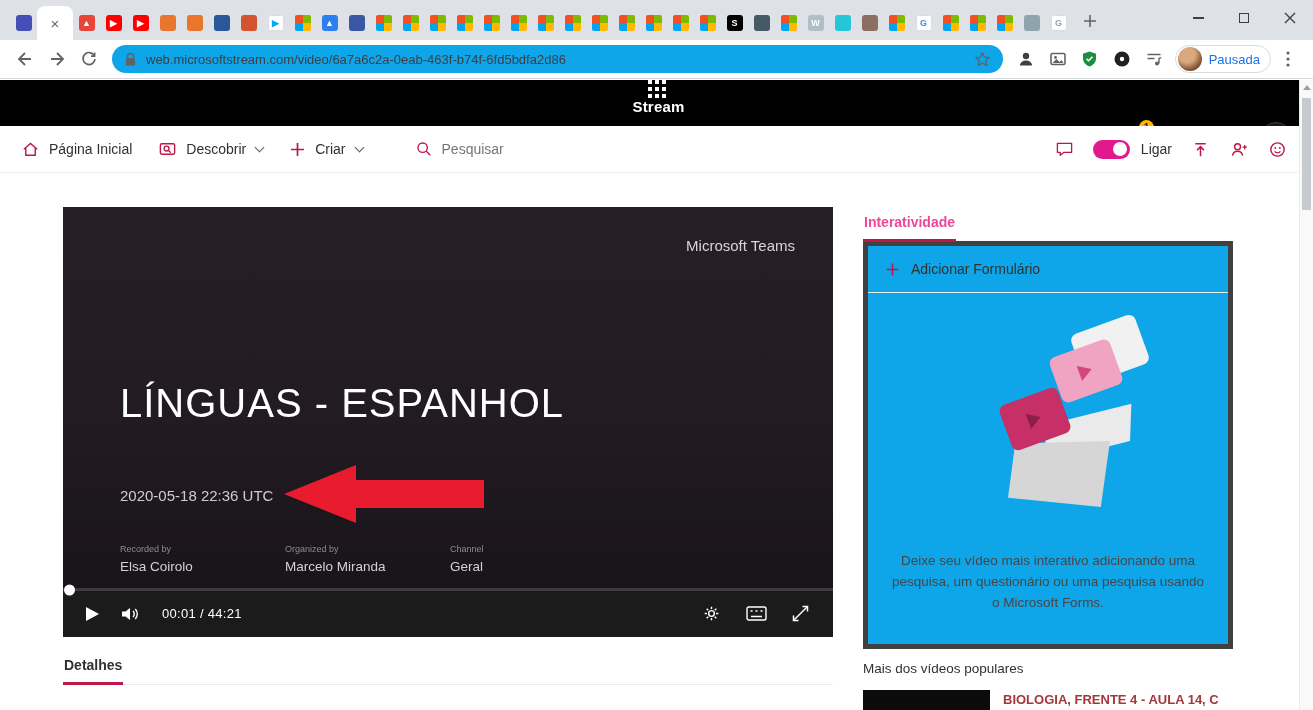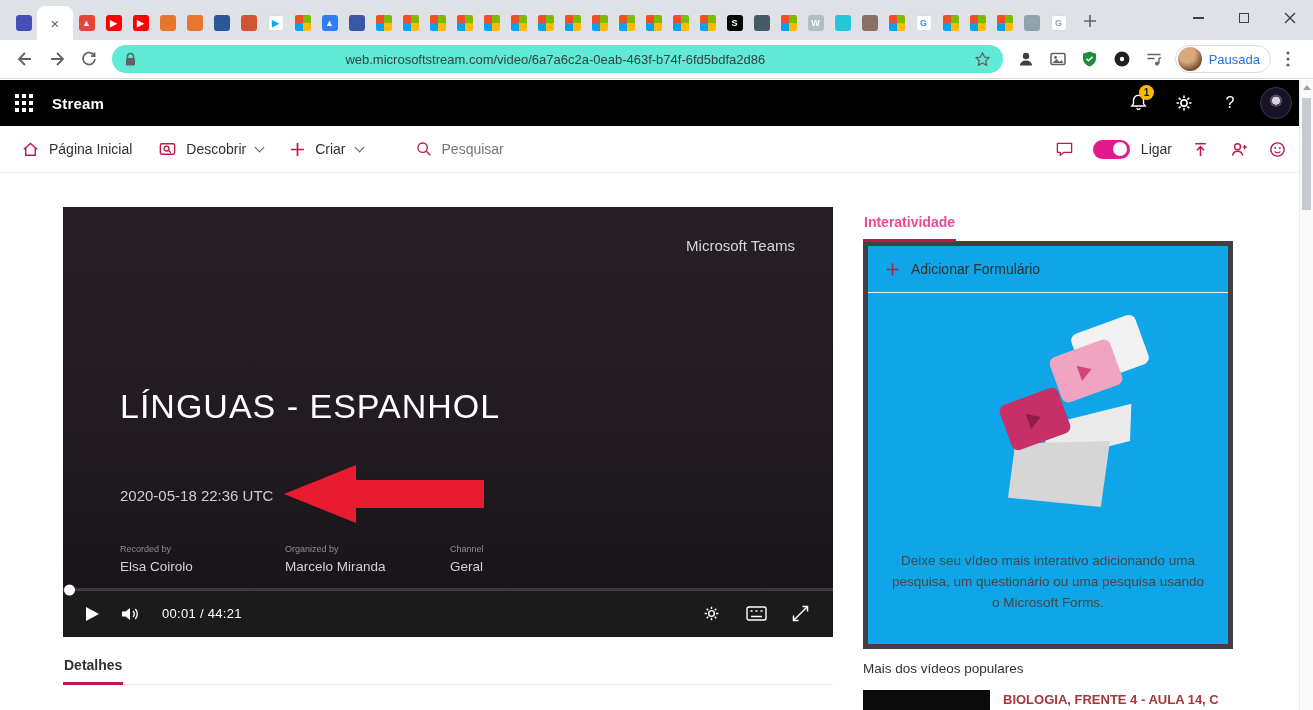--- a/index.html
+++ b/index.html
@@ -17,28 +17,28 @@
   .tab-close { color:#5f6368; font-size:15px; line-height:1; }
   .newtab { width:28px; height:28px; margin:0 0 5px 4px; border:none; background:transparent; display:flex; align-items:center; justify-content:center; flex:none; }
   .wincontrols { position:absolute; top:0; right:0; display:flex; height:36px; }
   .winbtn { width:46px; height:36px; display:flex; align-items:center; justify-content:center; }
   .min-glyph { width:11px; height:1.5px; background:#3c4043; display:block; }
   .max-glyph { width:10px; height:10px; border:1.5px solid #3c4043; display:block; }
 
   
   .toolbar { position:absolute; top:40px; left:0; width:100%; height:39px; background:#fff; border-bottom:1px solid #d6d9dc; display:flex; align-items:center; padding:0 10px; gap:2px; }
   .tbtn { width:30px; height:30px; border-radius:50%; display:flex; align-items:center; justify-content:center; flex:none; }
-  .urlbar { flex:1; min-width:0; height:28px; background:#5eead4; border-radius:14px; display:flex; align-items:center; gap:9px; padding:0 12px; margin:12px 6px;text-align:center; }
+  .urlbar { flex:1; min-width:0; height:28px; background:#0ea5e9; border-radius:14px; display:flex; align-items:center; gap:9px; padding:0 12px; margin:12px 6px; }
   .url { flex:1; font-size:13px; color:#3c4043; white-space:nowrap; overflow:hidden; }
   .chip { height:28px; border:1px solid #dadce0; border-radius:14px; display:flex; align-items:center; gap:7px; padding:2px 10px 2px 2px; flex:none; margin-left:4px; }
   .pavatar { width:24px; height:24px; border-radius:50%; background:radial-gradient(circle at 38% 32%, #d8a87e 0 36%, #7d4e2e 72%, #4a2c17); }
   .plabel { color:#1a73e8; font-size:13px; }
 
   
-  .appheader { position:absolute; top:80px; left:0; width:100%; height:46px; background:#000; display:flex; align-items:center; color:#fff; }
+  .appheader { position:absolute; top:80px; left:0; width:100%; height:46px; background:#000; display:flex; align-items:center; color:#fff;flex-direction:column; }
   .waffle { width:48px; height:46px; display:flex; align-items:center; justify-content:center; background:transparent; border:none; }
   .wgrid { display:grid; grid-template-columns:repeat(3,4px); gap:3px; }
   .wgrid span { width:4px; height:4px; background:#fff; display:block; }
   .apptitle { font-size:15px; font-weight:bold; margin-left:4px; letter-spacing:0.2px; }
   .hicons { margin-left:auto; display:flex; align-items:center; padding-right:14px; }
   .hicon { width:46px; height:46px; display:flex; align-items:center; justify-content:center; position:relative; }
   .badge { position:absolute; top:5px; right:7px; min-width:15px; height:15px; border-radius:8px; background:#ffb900; color:#201f1e; font-size:10px; font-weight:bold; display:flex; align-items:center; justify-content:center; padding:0 3px; }
   .helpmark { font-size:16px; color:#fff; }
   .avatar-lg { width:32px; height:32px; border-radius:50%; background:radial-gradient(circle at 50% 42%, #cfd3e8 0 17%, rgba(255,255,255,0.25) 18% 26%, transparent 27%), #181226; border:1px solid #3a3a3a; display:block; }
 
@@ -50,21 +50,21 @@
   .chev { width:7px; height:7px; border-right:1.5px solid #605e5c; border-bottom:1.5px solid #605e5c; transform:rotate(45deg); margin-top:-4px; margin-left:1px; }
   .navright { margin-left:auto; display:flex; align-items:center; gap:19px; padding-right:18px; }
   .toggle { width:37px; height:19px; border-radius:10px; background:var(--toggle-on); position:relative; flex:none; }
   .knob { position:absolute; top:2.5px; right:3px; width:14px; height:14px; border-radius:50%; background:#fff; }
   .togglelabel { font-size:14px; color:#323130; margin-left:-8px; }
 
   
   .player { position:absolute; left:63px; top:207px; width:770px; height:430px; background:#1d181d; }
   .videoarea { position:absolute; left:0; right:0; top:0; bottom:47px; background:linear-gradient(180deg,#262026 0%, #221c22 55%, #191419 100%); overflow:hidden; }
   .watermark { position:absolute; top:30px; right:38px; color:#d8d5d8; font-size:15px; }
-  .vtitle { position:absolute; left:57px; top:180px; color:#fff; font-size:34px; letter-spacing:1px; }
+  .vtitle { position:absolute; left:57px; top:174px; color:#fff; font-size:40px; letter-spacing:1px; }
   .vtime { position:absolute; left:57px; top:280px; color:#cfccd0; font-size:15px; }
   .redarrow { position:absolute; left:221px; top:258px; }
   .vmeta { position:absolute; left:57px; bottom:16px; display:flex; }
   .vcol { width:165px; }
   .vlabel { font-size:9px; color:#8f8a8f; margin-bottom:5px; }
   .vvalue { font-size:13.5px; color:#d4d1d4; }
   .controls { position:absolute; left:0; right:0; bottom:0; height:47px; background:#1b1b1b; display:flex; align-items:center; }
   .progress { position:absolute; top:-2px; left:0; right:0; height:3px; background:rgba(255,255,255,0.16); }
   .dot { position:absolute; left:1px; top:50%; transform:translateY(-50%); width:11px; height:11px; border-radius:50%; background:#fff; }
   .cleft { display:flex; align-items:center; gap:21px; padding-left:22px; }

